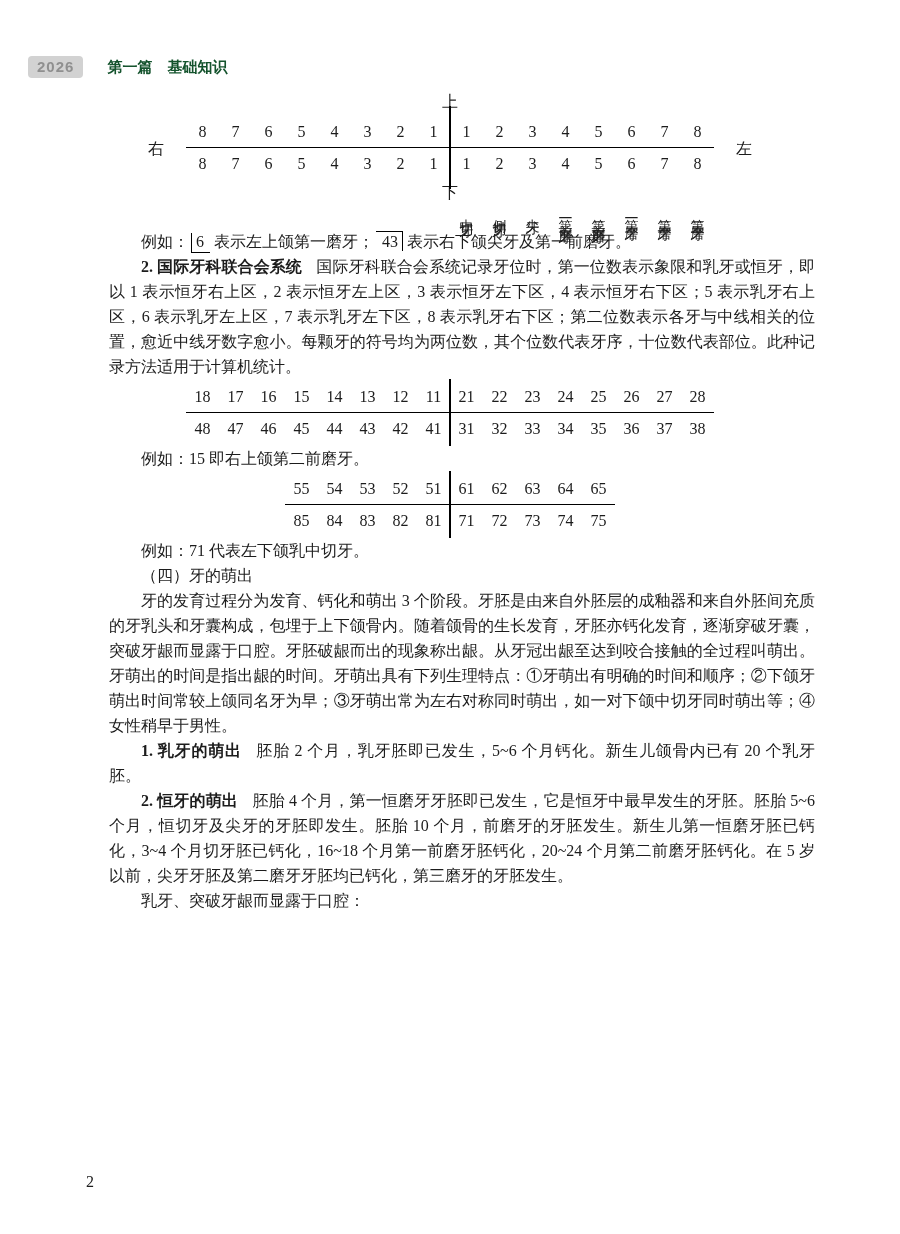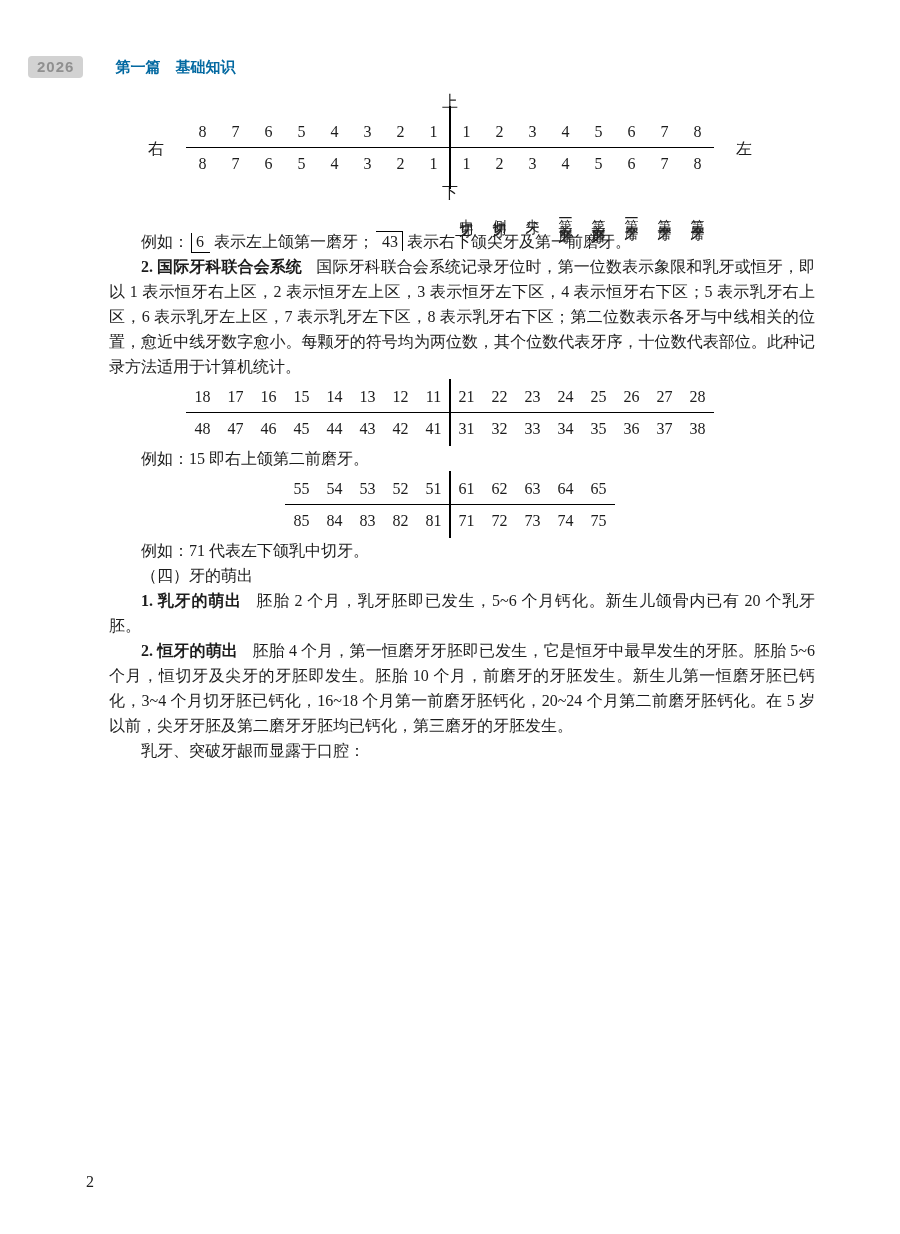--- a/index.html
+++ b/index.html
@@ -9,31 +9,31 @@
     width:900px; height:1234px;
     background:#fff;
     color:#1c1c1c;
     font-family:"Liberation Serif","DejaVu Serif",serif;
     font-size:16px;
     line-height:25px;
     overflow:hidden;
   }
   .page-header {
     position:absolute; top:54px; left:28px;
-    display:flex; align-items:center; gap:32px;
+    display:flex; align-items:center; gap:24px;
   }
   .edition-badge {
     font-family:"Liberation Sans","DejaVu Sans",sans-serif;
     font-weight:bold; font-size:15px; line-height:20px;
     background:#d2d2d2; color:#8f8f8f;
     border-radius:4px; padding:1px 9px; letter-spacing:1px;
   }
   .section-title {
     font-family:"Liberation Sans","DejaVu Sans",sans-serif;
-    font-weight:600; font-size:15px; color:#0369a1;
+    font-weight:600; font-size:15px; color:#14532d;
   }
   .content { padding:88px 85px 0 85px; }
   .para { text-indent:2em; text-align:justify;margin-left:24px; }
   .bold-line { font-weight:normal; }
   .lead { font-weight:bold; margin-right:0.9em; }
 
   
   .ntable { position:relative; width:max-content; margin:5px auto; }
   .nrow { display:flex; }
   .nrow-top { border-bottom:1.3px solid #000; }
@@ -235,20 +235,21 @@
             <span>75</span>
           </div>
       </div>
       <div class="nvline"></div>
     </div>
 
     <p class="para">例如：71 代表左下颌乳中切牙。</p>
 
     <p class="para bold-line">（四）牙的萌出</p>
 
+    <p class="para">牙的发育过程分为发育、钙化和萌出 3 个阶段。牙胚是由来自外胚层的成釉器和来自外胚间充质的牙乳头和牙囊构成，包埋于上下颌骨内。随着颌骨的生长发育，牙胚亦钙化发育，逐渐穿破牙囊，突破牙龈而显露于口腔。牙胚破龈而出的现象称出龈。从牙冠出龈至达到咬合接触的全过程叫萌出。牙萌出的时间是指出龈的时间。牙萌出具有下列生理特点：①牙萌出有明确的时间和顺序；②下颌牙萌出时间常较上颌同名牙为早；③牙萌出常为左右对称同时萌出，如一对下颌中切牙同时萌出等；④女性稍早于男性。</p>
 
     <p class="para"><b class="lead">1. 乳牙的萌出</b><span>胚胎 2 个月，乳牙胚即已发生，5~6 个月钙化。新生儿颌骨内已有 20 个乳牙胚。</span></p>
 
 
     <p class="para"><b class="lead">2. 恒牙的萌出</b><span>胚胎 4 个月，第一恒磨牙牙胚即已发生，它是恒牙中最早发生的牙胚。胚胎 5~6 个月，恒切牙及尖牙的牙胚即发生。胚胎 10 个月，前磨牙的牙胚发生。新生儿第一恒磨牙胚已钙化，3~4 个月切牙胚已钙化，16~18 个月第一前磨牙胚钙化，20~24 个月第二前磨牙胚钙化。在 5 岁以前，尖牙牙胚及第二磨牙牙胚均已钙化，第三磨牙的牙胚发生。</span></p>
 
 
     <p class="para">乳牙、突破牙龈而显露于口腔：</p>
 
   </main>

